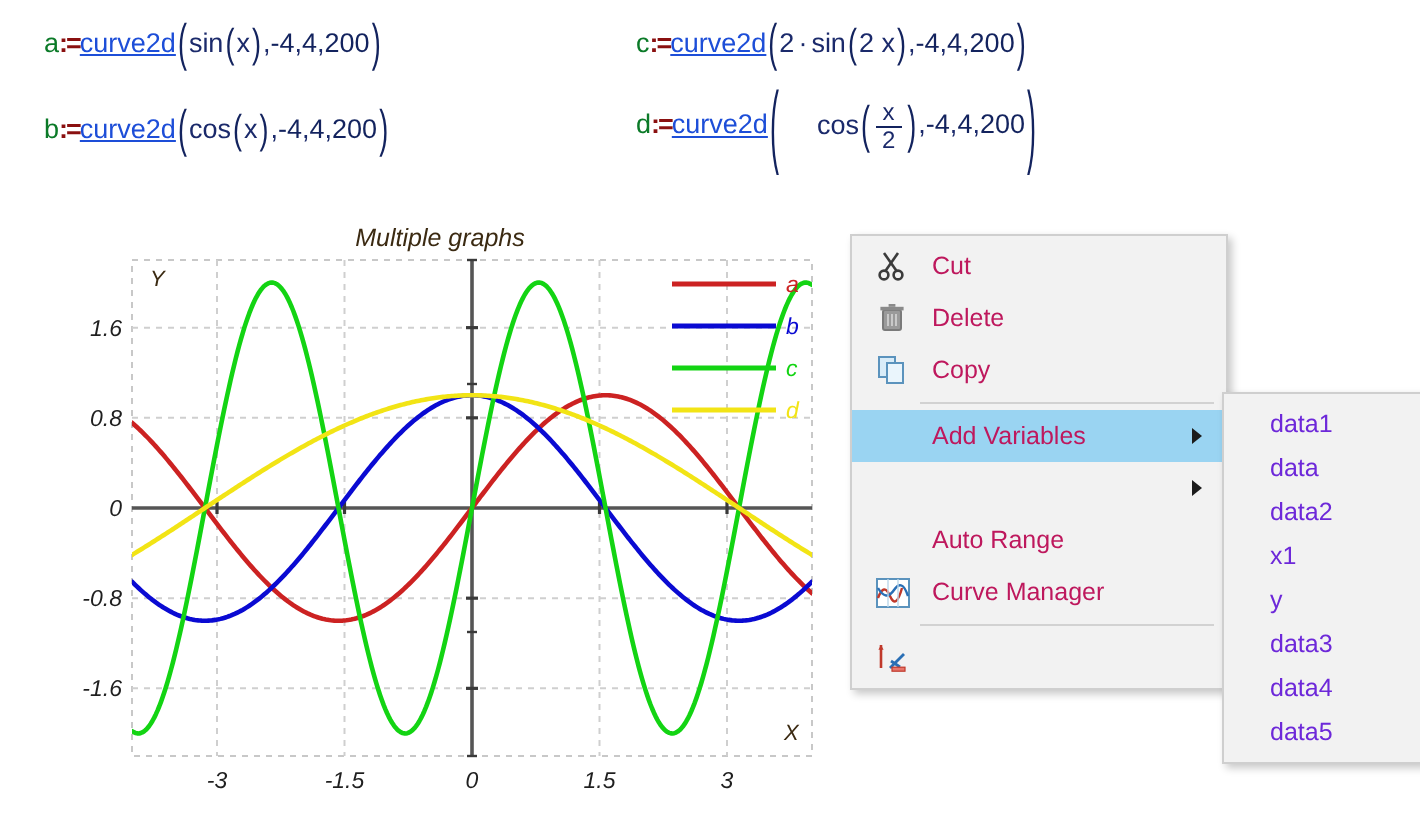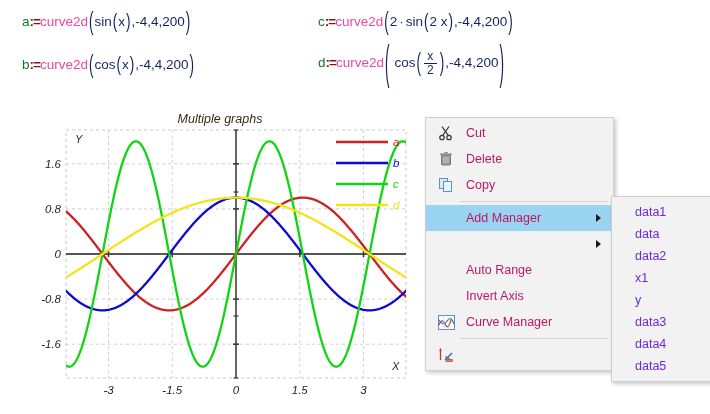--- a/index.html
+++ b/index.html
@@ -7,21 +7,21 @@
     width:710px;height:414px;position:relative;overflow:hidden;
     background:#ffffff;
     font-family:"Liberation Sans",sans-serif;
     font-size:12px;color:#000;
   }
 
   
   .expr{position:absolute;white-space:nowrap;font-size:13.5px;color:#1b2a6b;}
   .expr .vname{color:#0b7a28;}
   .expr .assign{color:#8a1010;font-weight:bold;letter-spacing:-1px;}
-  .expr .fn{color:#ec4899;}
+  .expr .fn{color:#1d4ed8;text-decoration:underline;}
   .expr .num{color:#13235e;}
   .paren{
     display:inline-block;font-size:13.5px;color:#13235e;
     transform:scaleY(1.9);transform-origin:center;margin:0 1px;
   }
   .paren-tall{transform:scaleY(3.4);}
   .paren-inner{transform:scaleY(1.5);}
   .frac{display:inline-flex;flex-direction:column;align-items:center;
         vertical-align:middle;font-size:12px;line-height:1.05;margin:0 2px;}
   .frac .den{border-top:1px solid #13235e;padding:0 3px;}
@@ -80,21 +80,21 @@
 
 <div class="expr" id="expr-b">
   <span class="vname">b</span><span class="assign">:=</span><span class="fn">curve2d</span><span class="paren">(</span><span><span>cos</span><span class="paren paren-inner">(</span><span>x</span><span class="paren paren-inner">)</span></span><span>,</span><span class="num">-4</span><span>,</span><span class="num">4</span><span>,</span><span class="num">200</span><span class="paren">)</span>
 </div>
 
 <div class="expr" id="expr-c">
   <span class="vname">c</span><span class="assign">:=</span><span class="fn">curve2d</span><span class="paren">(</span><span><span>2</span><span style="margin:0 2px">·</span><span>sin</span><span class="paren paren-inner">(</span><span>2 x</span><span class="paren paren-inner">)</span></span><span>,</span><span class="num">-4</span><span>,</span><span class="num">4</span><span>,</span><span class="num">200</span><span class="paren">)</span>
 </div>
 
 <div class="expr" id="expr-d">
-  <span class="vname">d</span><span class="assign">:=</span><span class="fn">curve2d</span><span class="paren paren-tall">(</span><span style="margin-left:4px"><span>cos</span><span class="paren">(</span><span class="frac">
+  <span class="vname">d</span><span class="assign">:=</span><span class="fn">curve2d</span><span class="paren paren-tall">(</span><span style="margin-left:18px"><span>cos</span><span class="paren">(</span><span class="frac">
         <span class="num2">x</span>
         <span class="den">2</span>
       </span><span class="paren">)</span></span><span>,</span><span class="num">-4</span><span>,</span><span class="num">4</span><span>,</span><span class="num">200</span><span class="paren paren-tall">)</span>
 </div>
 
 <div id="plot-wrap">
   <div id="plot-title">Multiple graphs</div>
   <svg id="plot-svg" width="392" height="294">
       <rect x="42" y="18" width="340" height="248" fill="#fff" stroke="#c8c8c8" stroke-width="1" stroke-dasharray="3,3"></rect>
       <g>
@@ -187,34 +187,30 @@
         <svg width="16" height="16" viewBox="0 0 16 16">
           <rect x="1.5" y="1.5" width="8" height="10" fill="#d9ecf8" stroke="#5b93bd" stroke-width="1"></rect>
           <rect x="5.5" y="4.5" width="8" height="10" fill="#eaf5fc" stroke="#5b93bd" stroke-width="1"></rect>
         </svg>
       </span>
       <span class="lbl">Copy</span>
     </div>
     <div class="msep"></div>
     <div class="mi sel">
       <span class="ico"></span>
-      <span class="lbl">Add Manager</span>
+      <span class="lbl">Add Variables</span>
       <span class="arrow"></span>
     </div>
     <div class="mi">
       <span class="ico"></span>
       <span class="arrow"></span>
     </div>
     <div class="mi">
       <span class="ico"></span>
       <span class="lbl">Auto Range</span>
-    </div>
-    <div class="mi">
-      <span class="ico"></span>
-      <span class="lbl">Invert Axis</span>
     </div>
     <div class="mi">
       <span class="ico">
         <svg width="17" height="15" viewBox="0 0 17 15">
           <rect x="0.5" y="0.5" width="16" height="14" fill="#ffffff" stroke="#5b93bd"></rect>
           <path d="M1 10 Q4 2 7 9 T13 5" stroke="#c0392b" stroke-width="1.2" fill="none"></path>
           <path d="M1 5 Q5 12 9 6 T16 9" stroke="#2a6fb5" stroke-width="1.2" fill="none"></path>
           <path d="M6 0.5v14M11 0.5v14" stroke="#bcd8ea" stroke-width="0.7"></path>
         </svg>
       </span>

